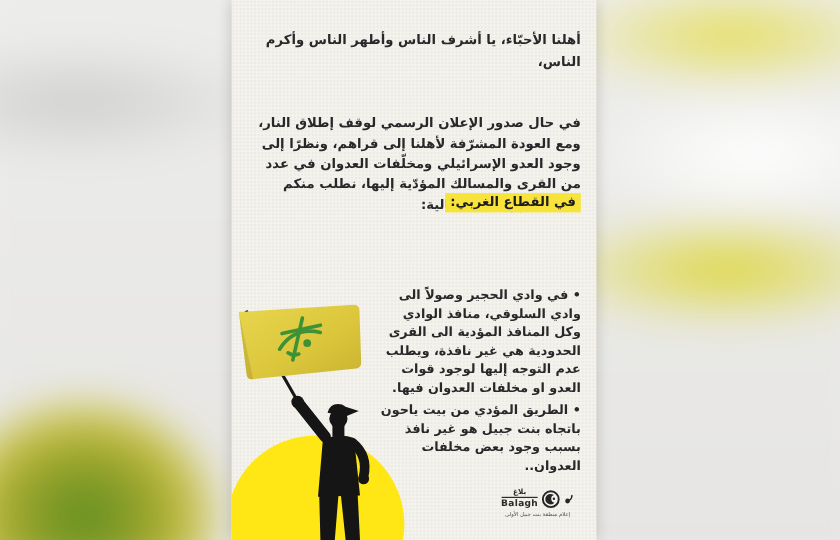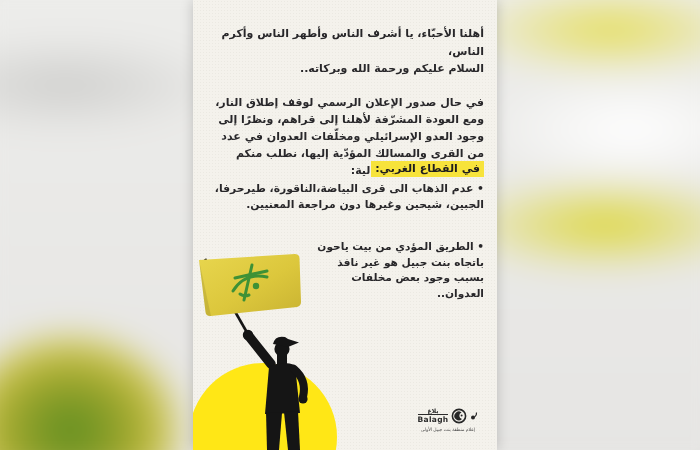--- a/index.html
+++ b/index.html
@@ -46,33 +46,30 @@
 </head>
 <body>
 
 <div class="stage">
   <div class="backdrop"></div>
 
   <div class="poster">
 
     <div class="txt intro">
       <div>أهلنا الأحبّاء، يا أشرف الناس وأطهر الناس وأكرم الناس،</div>
-      <div>السلام عليكم ورحمة الله وبركاته..</div>
     </div>
 
     <div class="txt para">في حال صدور الإعلان الرسمي لوقف إطلاق النار، ومع العودة المشرّفة لأهلنا إلى قراهم، ونظرًا إلى وجود العدو الإسرائيلي ومخلّفات العدوان في عدد من القرى والمسالك المؤدّية إليها، نطلب منكم التقيد بالإرشادات التالية:</div>
 
     <div class="sec-title t1">
       <span class="hl">في القطاع الغربي:</span>
     </div>
-    <ul class="glist l1">
-      <li>عدم الذهاب الى قرى البياضة،الناقورة، طيرحرفا، الجبين، شيحين وغيرها دون مراجعة المعنيين.</li>
-    </ul>
 
     <ul class="glist l2">
+      <li>في وادي الحجير وصولاً الى وادي السلوقي، منافذ الوادي وكل المنافذ المؤدية الى القرى الحدودية هي غير نافذة، ويطلب عدم التوجه إليها لوجود قوات العدو او مخلفات العدوان فيها.</li>
       <li>الطريق المؤدي من بيت ياحون باتجاه بنت جبيل هو غير نافذ بسبب وجود بعض مخلفات العدوان..</li>
     </ul>
 
     <svg class="art" width="304" height="200" viewBox="0 0 304 200">
       <defs>
         <linearGradient id="flagGrad" x1="0" y1="0" x2="1" y2="1">
           <stop offset="0" stop-color="#e8d64e"></stop>
           <stop offset="0.55" stop-color="#dcc73c"></stop>
           <stop offset="1" stop-color="#c9b332"></stop>
         </linearGradient>

